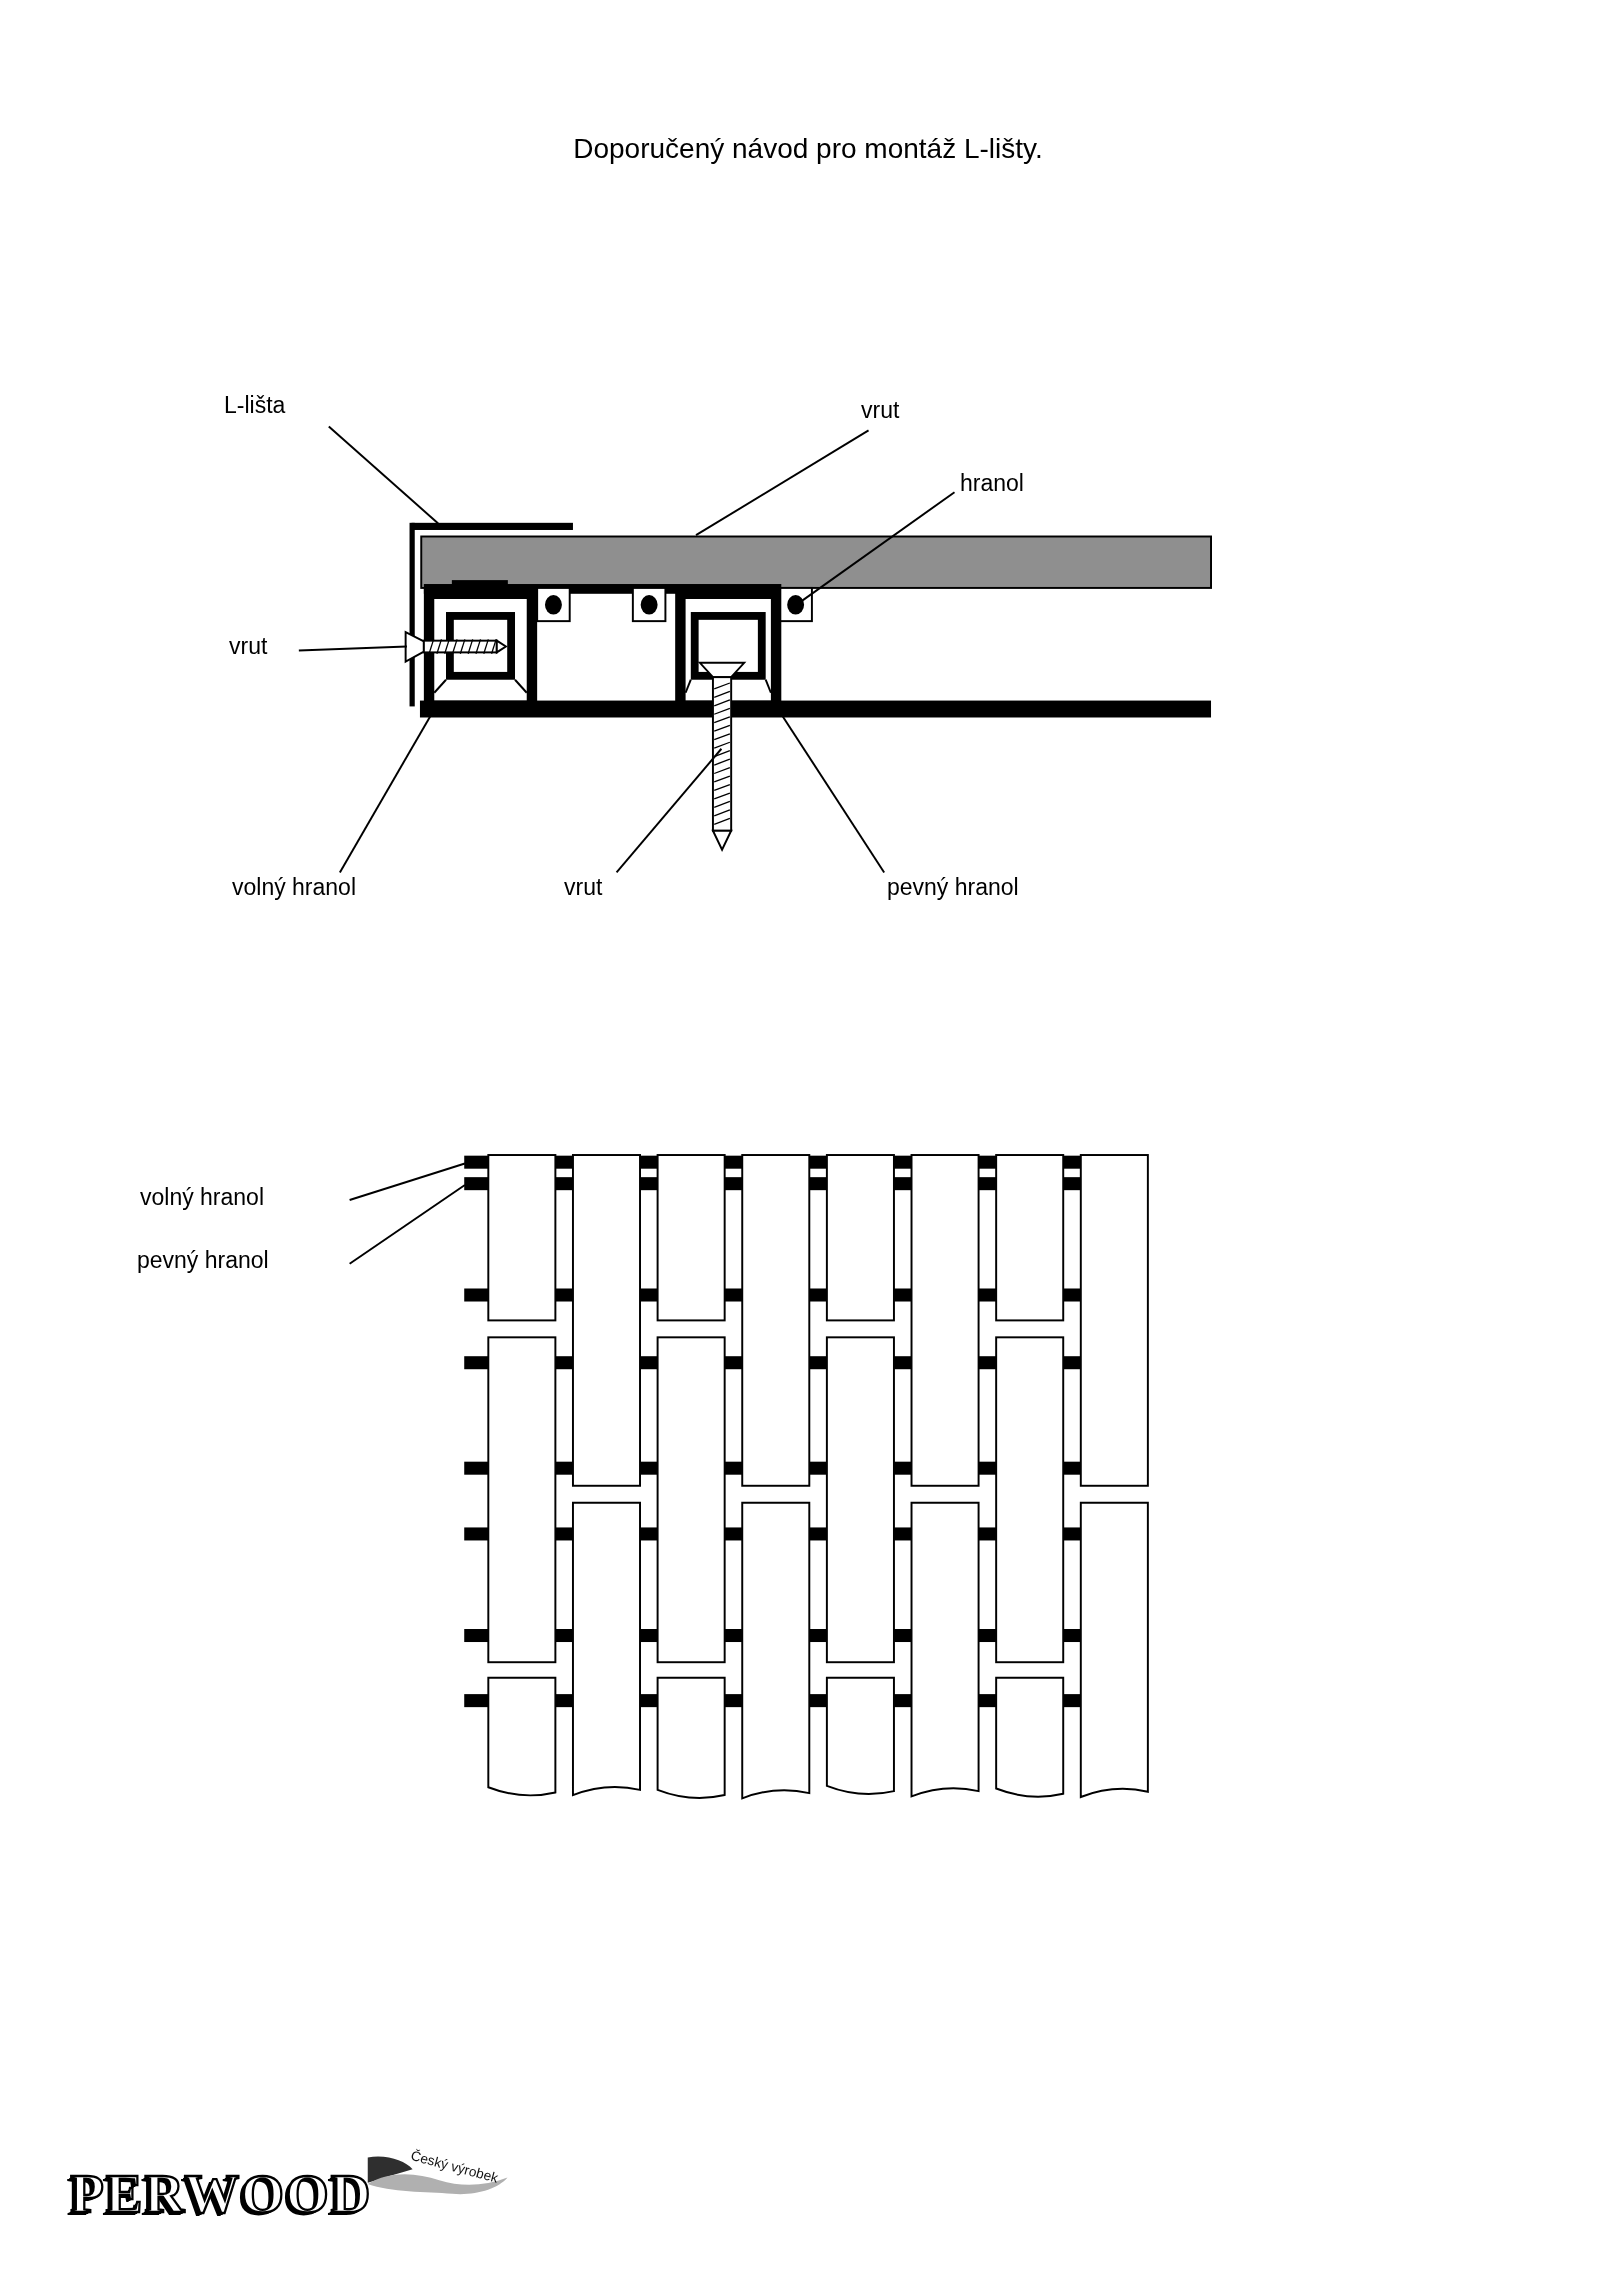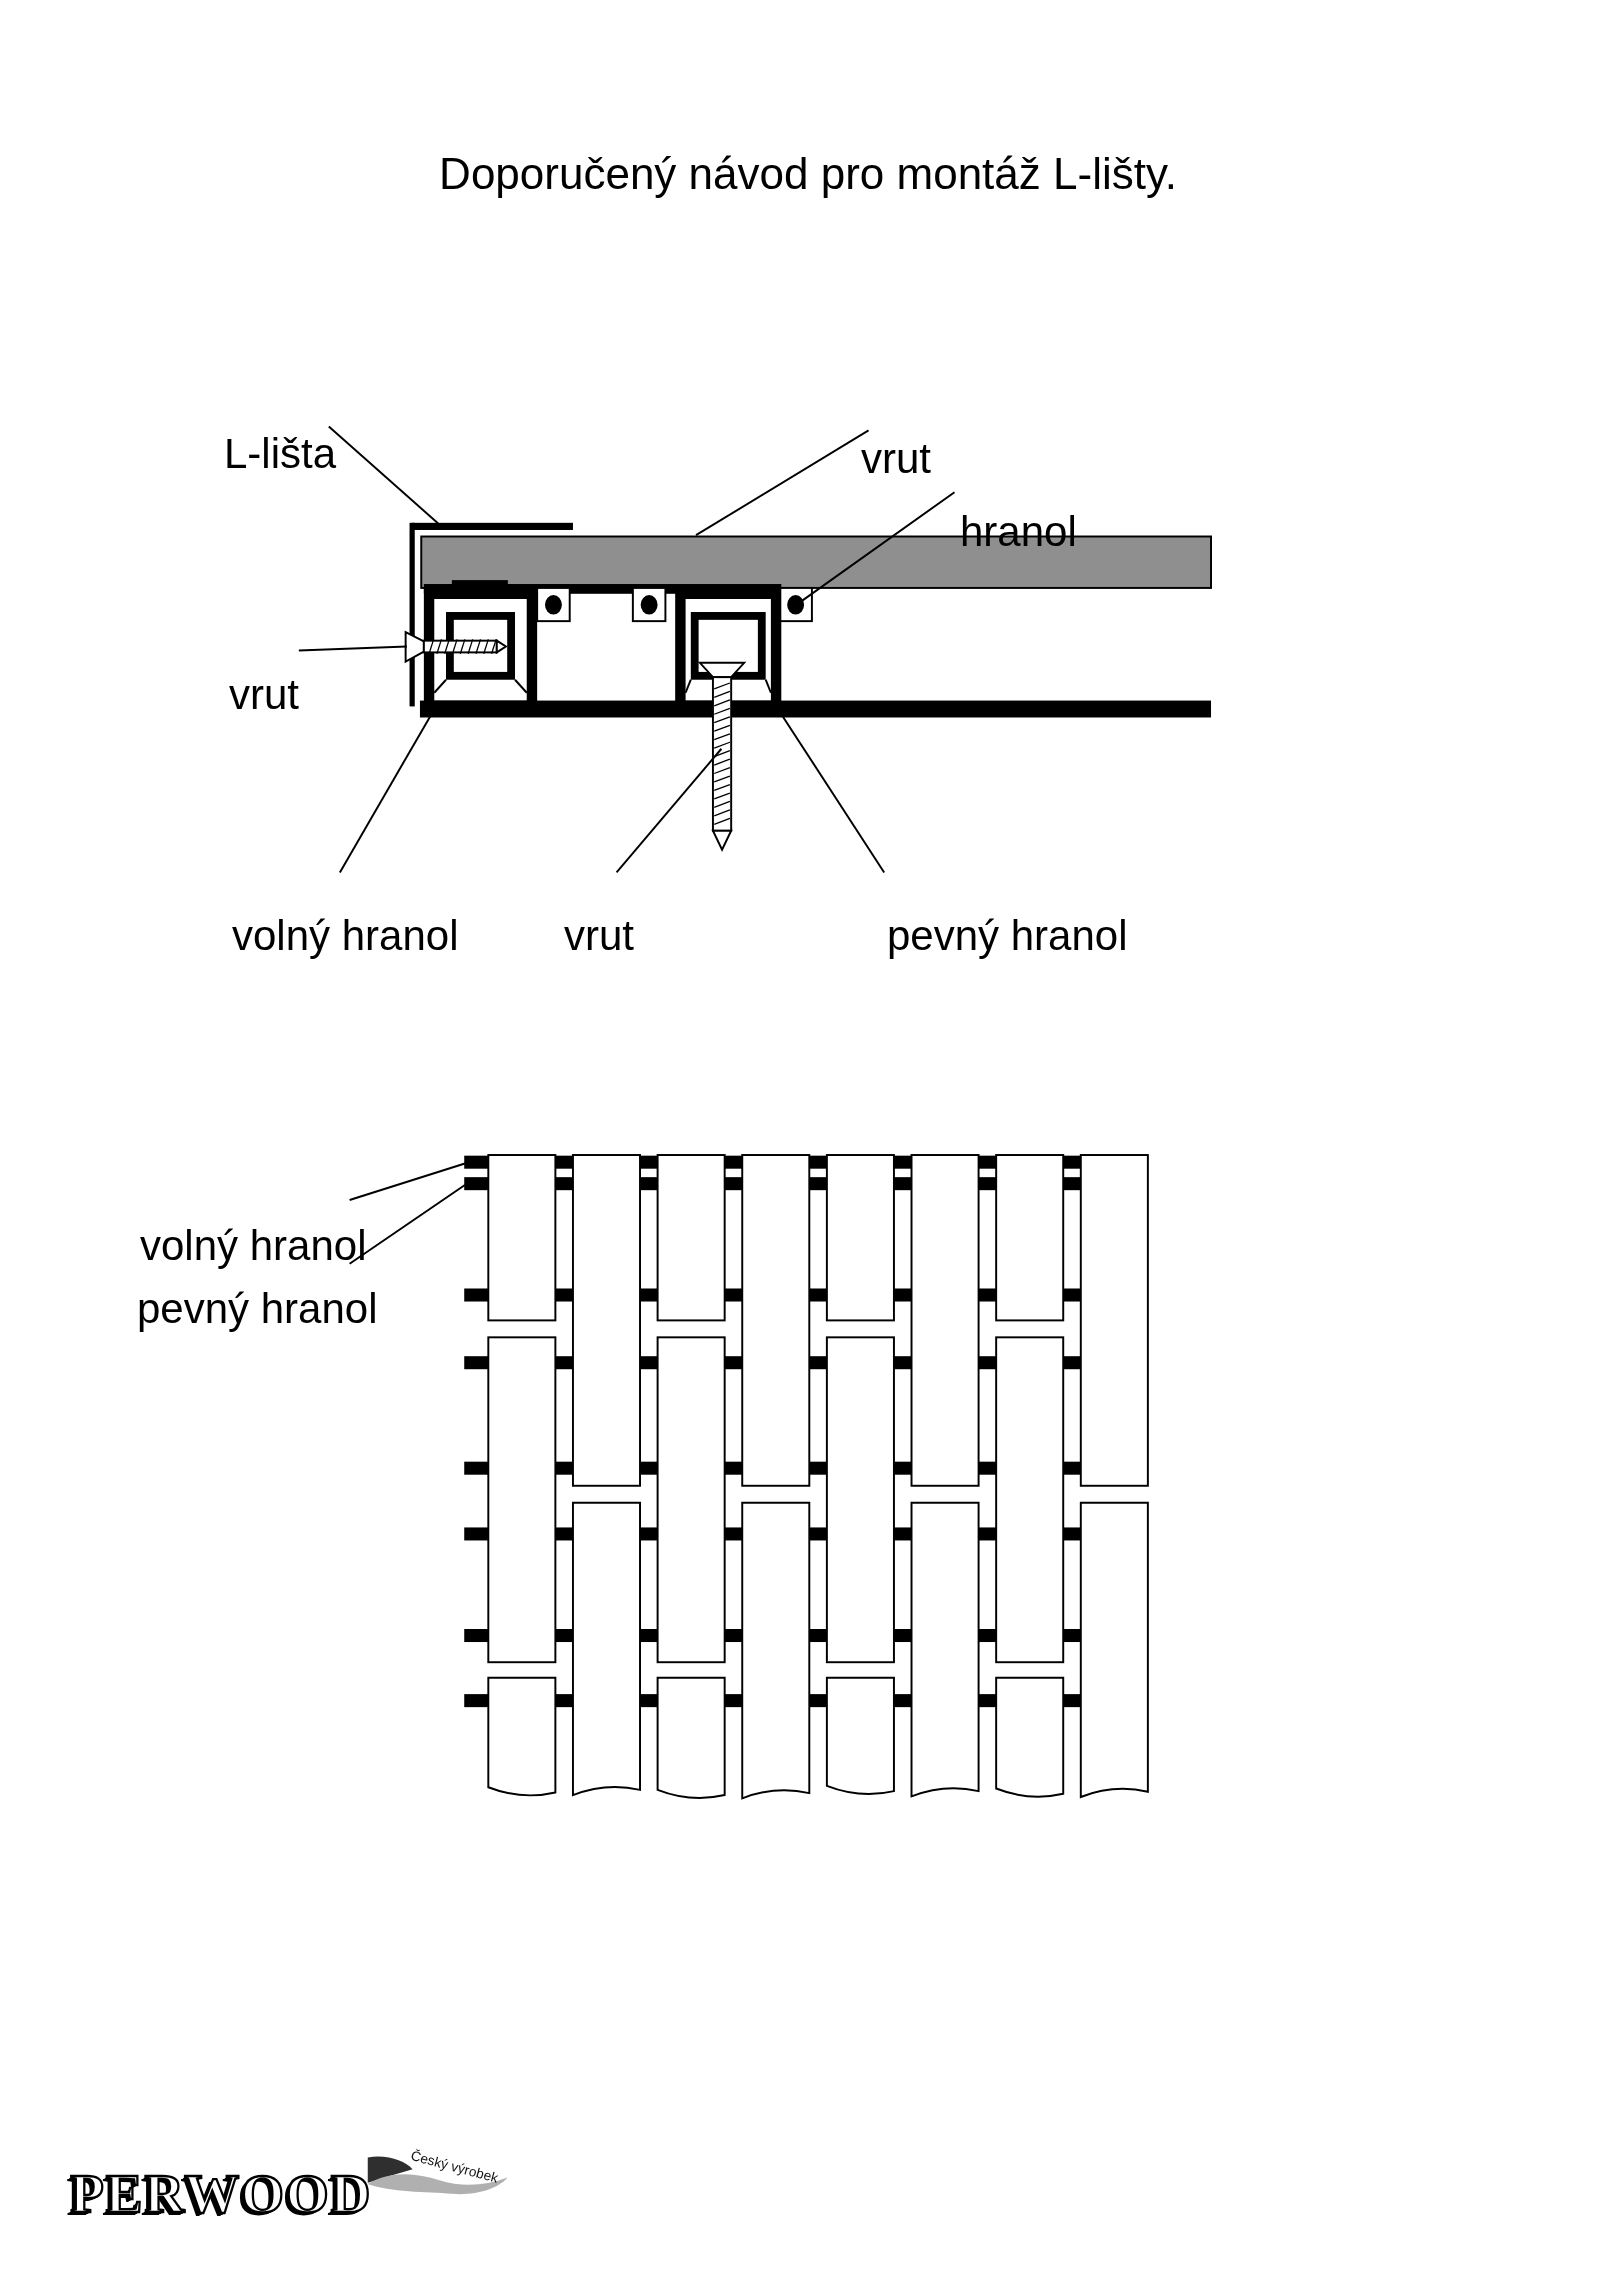--- a/index.html
+++ b/index.html
@@ -1,20 +1,20 @@
 <!DOCTYPE html>
 <html style="font-size:10.4px"><head>
 <meta charset="utf-8">
 <style>
   html,body{margin:0;padding:0;background:#ffffff;}
   .page{position:relative;width:1616px;height:2284px;background:#ffffff;overflow:hidden;
         font-family:"Liberation Sans","DejaVu Sans",sans-serif;color:#000;}
-  .title{position:absolute;left:0;right:0;top:120px;text-align:center;
-         font-size:44px;font-weight:400;letter-spacing:0px;}
-  .lbl{position:absolute;font-size:42px;line-height:1.05;white-space:nowrap;margin-top:39px;}
+  .title{position:absolute;left:0;right:0;top:114px;text-align:center;
+         font-size:28px;font-weight:400;letter-spacing:0px;}
+  .lbl{position:absolute;font-size:23px;line-height:1.05;white-space:nowrap;}
   svg.canvas{position:absolute;left:0;top:0;width:1616px;height:2284px;}
   .logo{position:absolute;left:65px;top:2149px;width:495px;height:78px;}
   .brand{position:absolute;left:5.2px;top:13px;
          font-family:"Liberation Serif","DejaVu Serif",serif;font-weight:700;
          font-size:55px;letter-spacing:2px;color:#ffffff;
          -webkit-text-stroke:2.3px #000;
          text-shadow:-3.9px 3.3px 0 #000,-2px 2px 0 #000;}
   .tagline{position:absolute;left:348px;top:-1.3px;font-size:13.7px;color:#111;
            transform:rotate(15deg);transform-origin:left top;white-space:nowrap;}
 </style>

